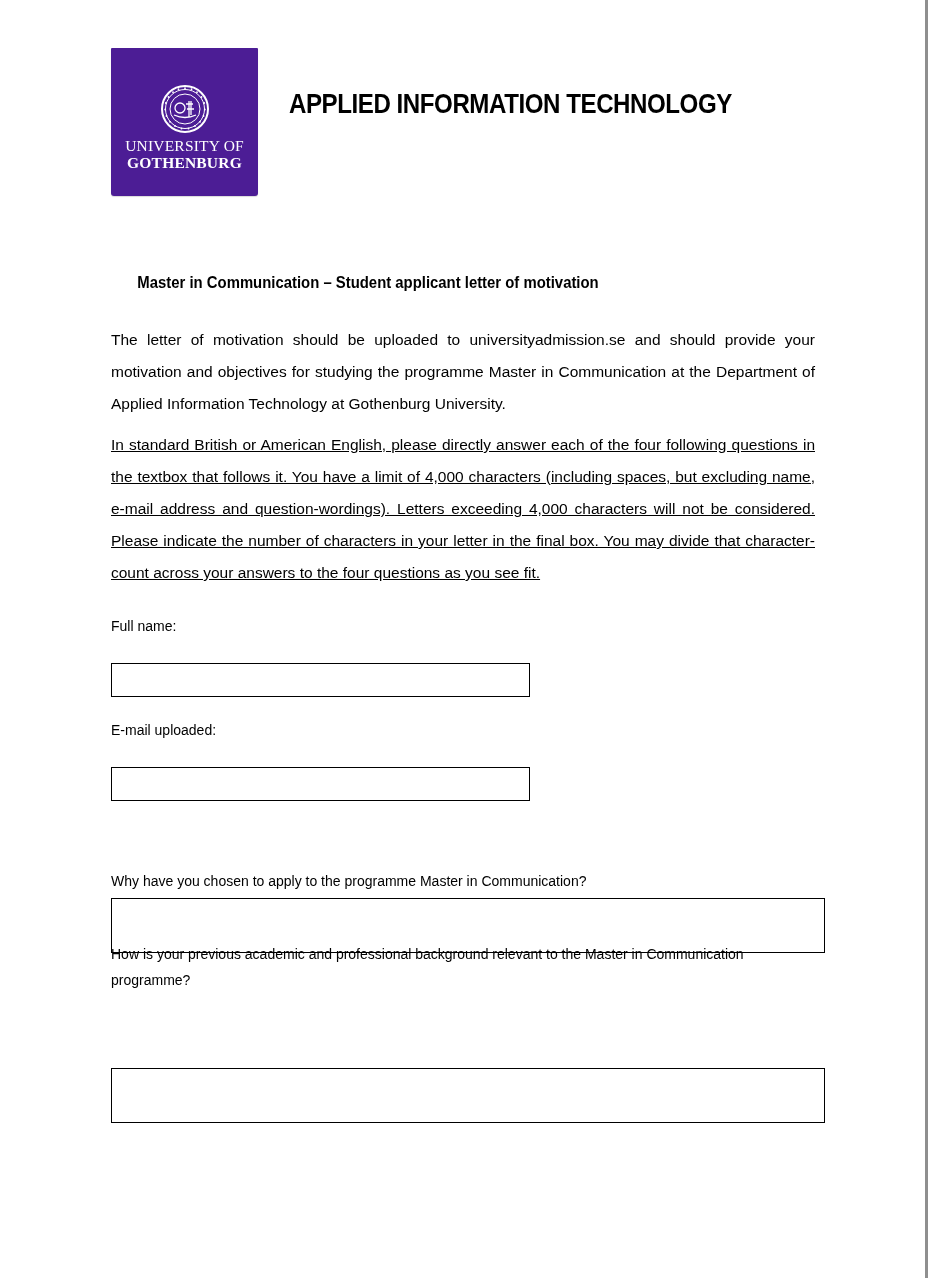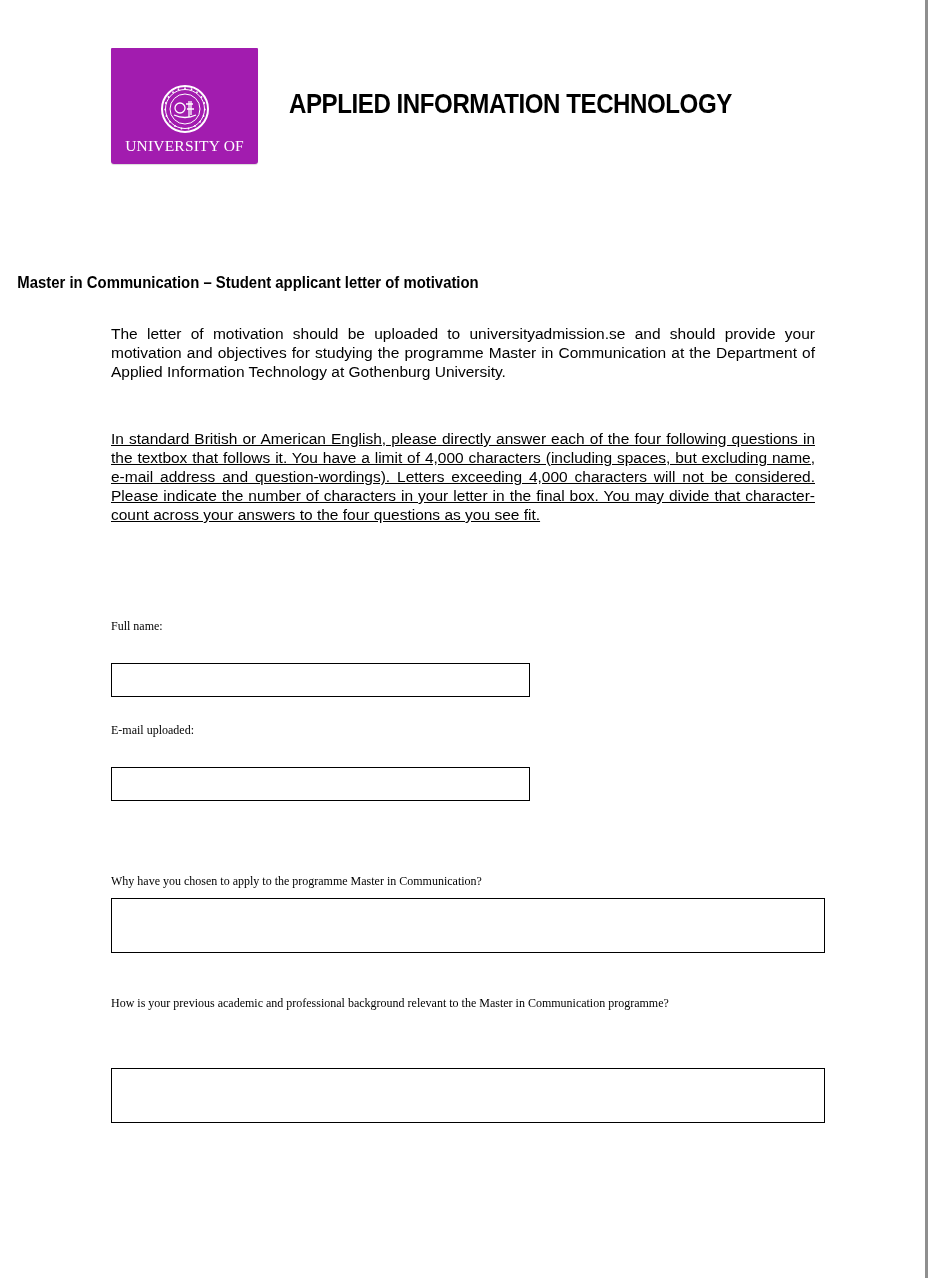--- a/index.html
+++ b/index.html
@@ -21,22 +21,22 @@
       left: 925px;
       width: 3px;
       height: 1278px;
       background: #8f8f8f;
     }
     .logo {
       position: absolute;
       left: 111px;
       top: 48px;
       width: 147px;
-      height: 116px;
-      background: #a21caf;
+      height: 148px;
+      background: #4c1d95;
       border-radius: 1px 1px 3px 3px;
       box-shadow: 0 1px 1px rgba(0,0,0,0.15);
     }
     .logo .seal {
       position: absolute;
       left: 49px;
       top: 36px;
       width: 50px;
       height: 50px;
     }
@@ -45,69 +45,68 @@
       left: 0;
       width: 147px;
       text-align: center;
       color: #ffffff;
       font-family: "Liberation Serif", serif;
       font-size: 15.5px;
       letter-spacing: 0.2px;
       line-height: 17px;
     }
     .logo .line1 { top: 89px; }
-    .logo .line2 { top: 116px; }
+    .logo .line2 { top: 106px; font-weight: bold; }
 
     .dept-title {
       position: absolute;
       left: 289px;
       top: 88px;
       font-family: "Liberation Sans", sans-serif;
       font-weight: bold;
       font-size: 28px;
       letter-spacing: -0.5px;
       transform: scaleX(0.86);
       transform-origin: left center;
       white-space: nowrap;
     }
     .doc-title {
       position: absolute;
       left: 0;
       width: 736px;
       top: 274px;
-      text-align: left;
+      text-align: center;
       font-weight: bold;
       font-size: 16px;
       padding-left: 0;
     }
     .doc-title span {
       display: inline-block;
       transform: scaleX(0.93);
       margin-left: 0;
       position: relative;
       left: 0;
     }
     .para {
       position: absolute;
       left: 111px;
       width: 704px;
       font-size: 15.5px;
-      line-height: 19px;
+      line-height: 32px;
       text-align: justify;
     }
     .para1 { top: 324px; }
     .para2 { top: 429px; text-decoration: underline; }
 
     .label {
       position: absolute;
       left: 111px;
-      font-size: 12px;
+      font-size: 14px;
       line-height: 20px;
       white-space: nowrap;
-      font-family: Liberation Serif, serif;
     }
     .field {
       position: absolute;
       left: 111px;
       border: 1px solid #000;
       background: #fff;
       box-sizing: border-box;
       padding: 4px 6px;
       font-family: "Liberation Sans", sans-serif;
       font-size: 14px;
@@ -169,14 +168,14 @@
 
 <div class="label" style="top:616px">Full name:</div>
 <input class="field short" style="top: 663px;" type="text" value="">
 
 <div class="label" style="top:720px">E-mail uploaded:</div>
 <input class="field short" style="top: 767px;" type="text" value="">
 
 <div class="label" style="top:871px">Why have you chosen to apply to the programme Master in Communication?</div>
 <textarea class="field long" style="top: 898px;"></textarea>
 
-<div class="label" style="top:993px; width:714px; white-space:normal; line-height:26px; margin-top:-3px">How is your previous academic and professional background relevant to the Master in Communication programme?</div>
+<div class="label" style="top:944px; width:714px; white-space:normal; line-height:26px; margin-top:-3px">How is your previous academic and professional background relevant to the Master in Communication programme?</div>
 <textarea class="field long" style="top: 1068px;"></textarea>
 
 </body></html>

